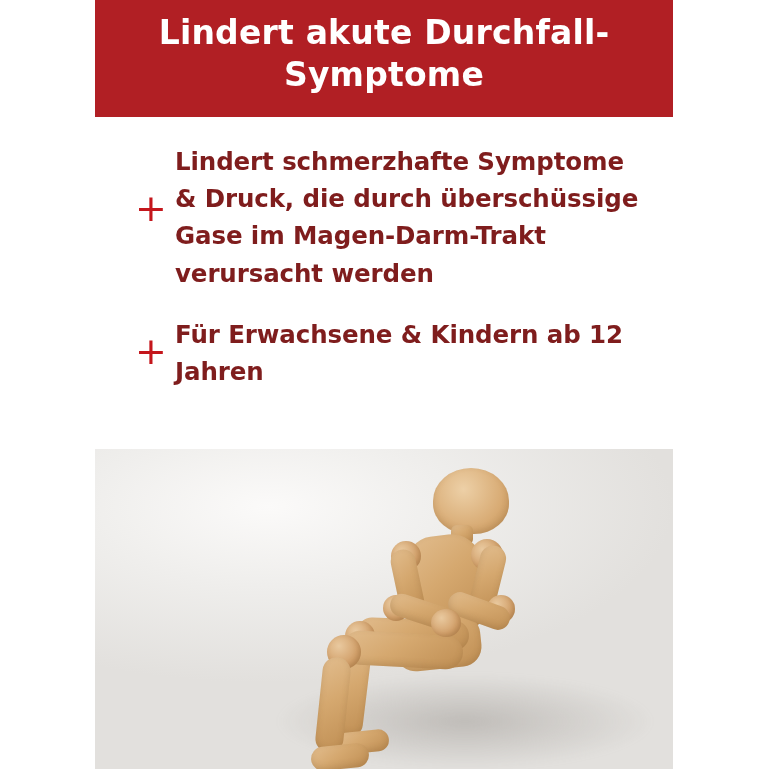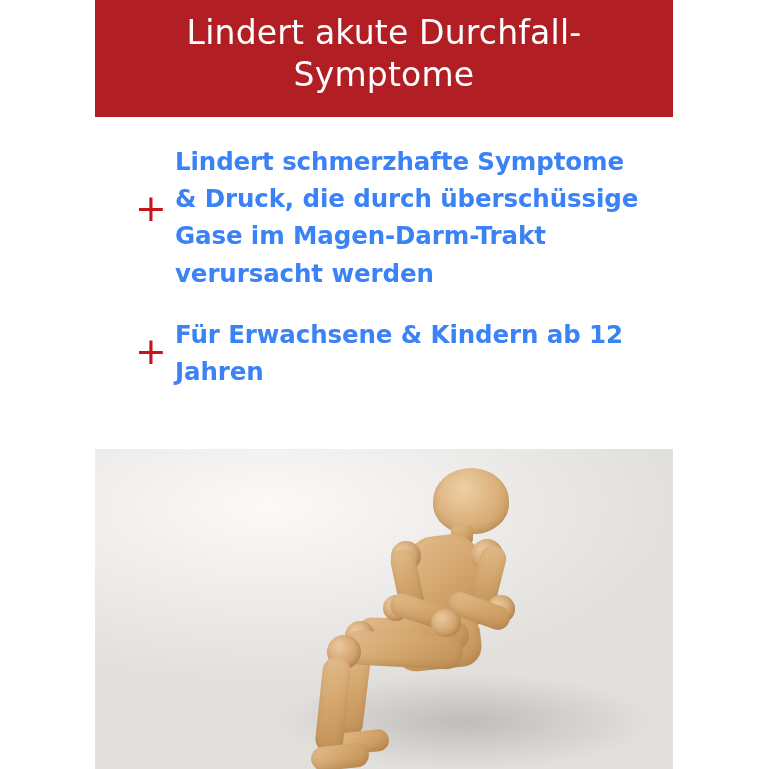--- a/index.html
+++ b/index.html
@@ -31,21 +31,21 @@
     display: flex;
     align-items: center;
     justify-content: center;
     box-sizing: border-box;
     padding: 0 20px;
   }
   .banner-title {
     color: #ffffff;
     font-family: "DejaVu Sans", sans-serif;
     font-size: 33px;
-    font-weight: 400;
+    font-weight: 700;
     line-height: 1.25;
     text-align: center;
     letter-spacing: 0.2px;
     white-space: pre-line;
   }
 
   
   .bullets {
     position: absolute;
     left: 135px;
@@ -66,21 +66,21 @@
     font-weight: 400;
     line-height: 1;
     text-align: left;
     padding-top: 46px;
   }
   .bullet-row.second .plus {
     padding-top: 16px;
   }
   .bullet-text {
     flex: 1 1 auto;
-    color: #3b82f6;
+    color: #7f1d1d;
     font-family: "DejaVu Sans", sans-serif;
     font-size: 24.5px;
     font-weight: bold;
     line-height: 1.52;
     letter-spacing: -0.1px;
     white-space: pre-line;
   }
 
   
   .photo {

